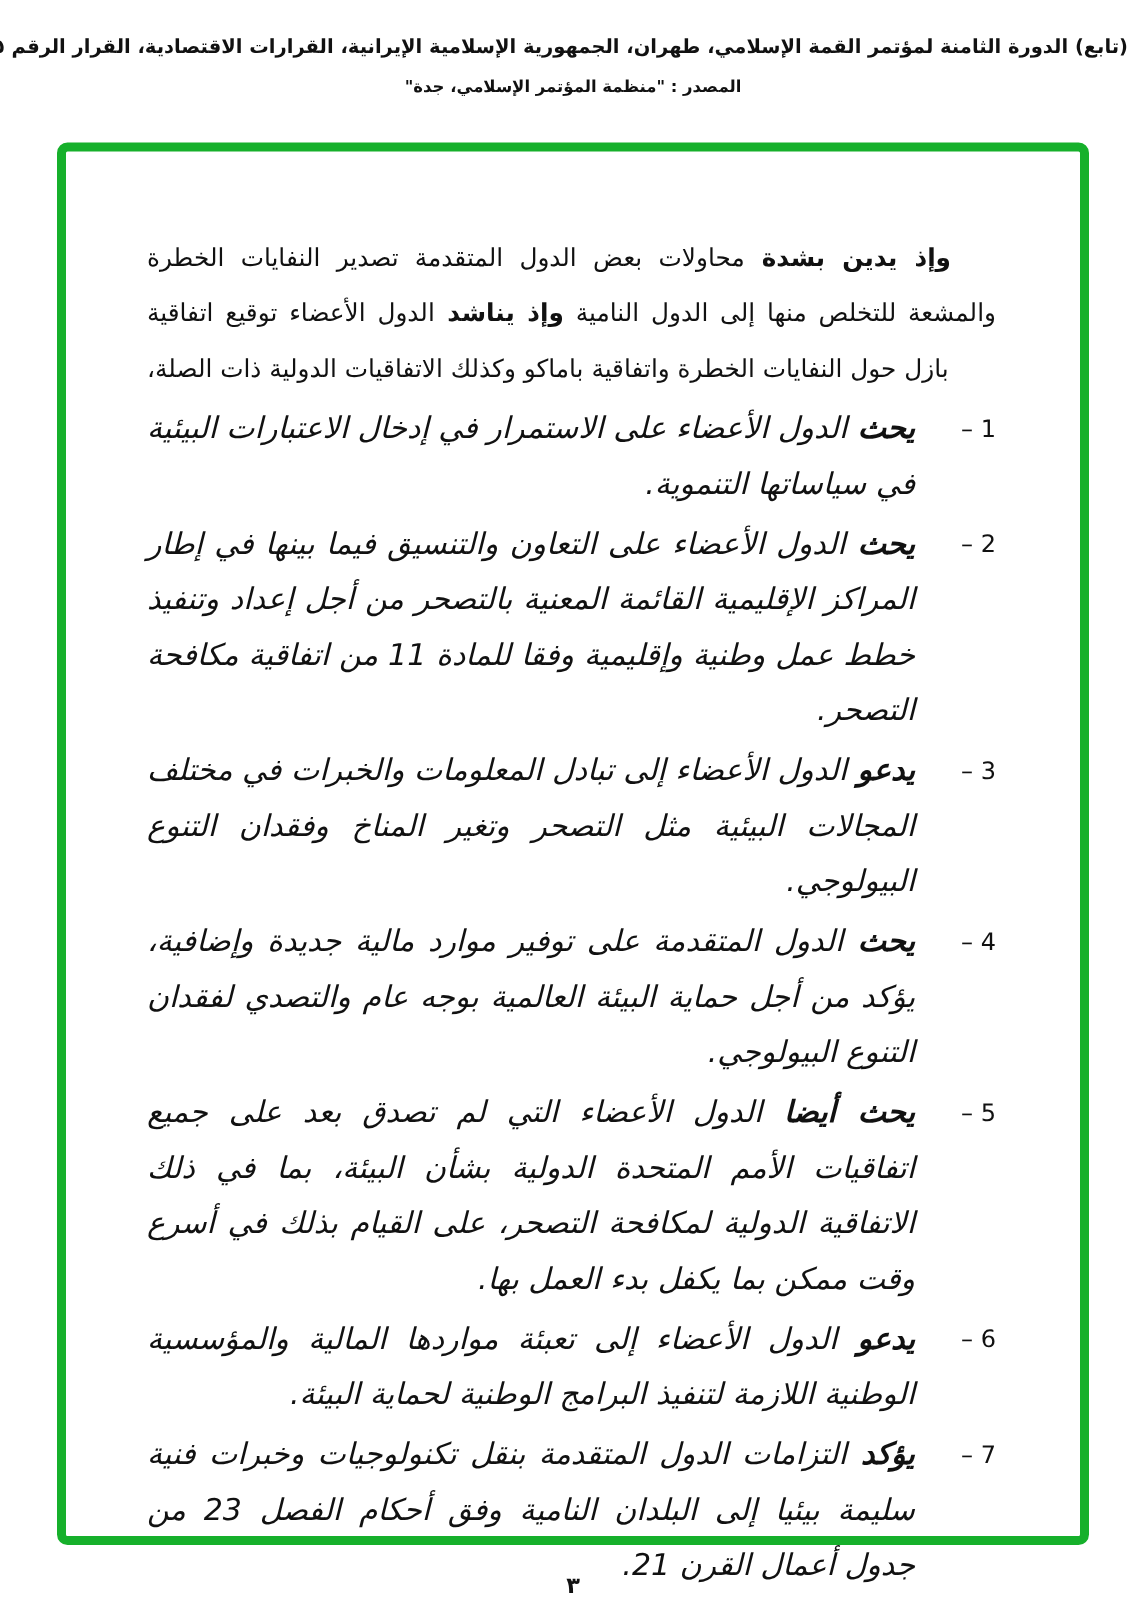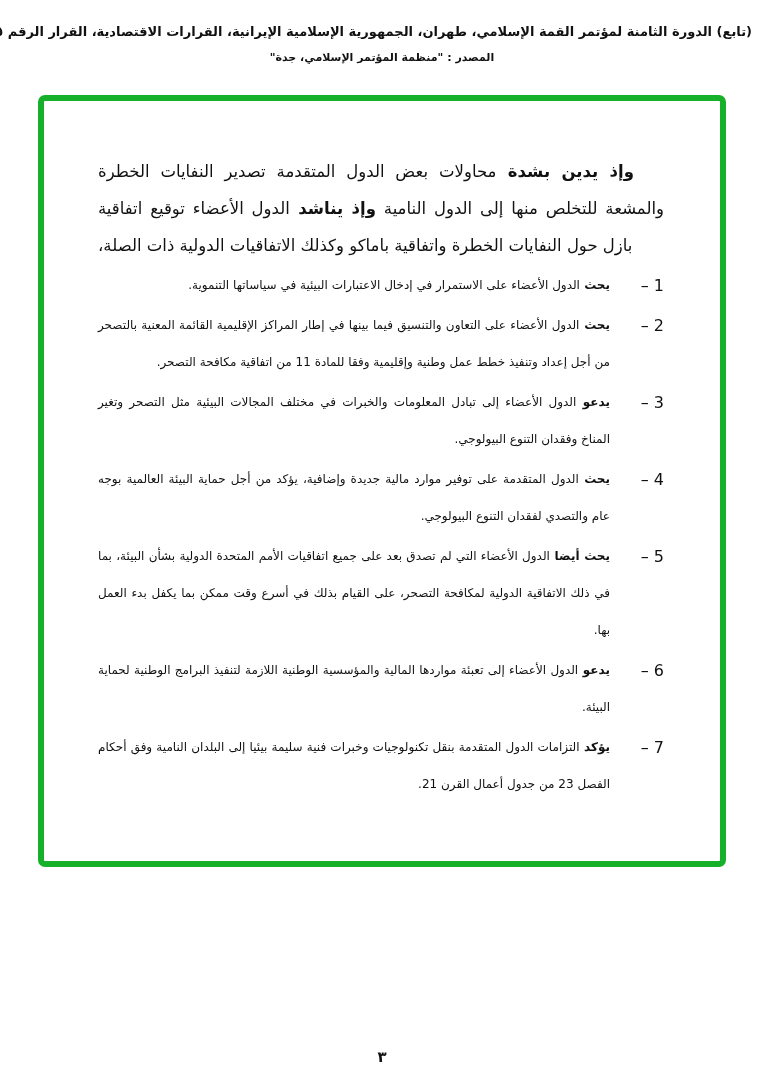--- a/index.html
+++ b/index.html
@@ -28,21 +28,21 @@
   }
   .doc-header .line2 {
     font-size: 11px;
     margin-top: 9px;
   }
   .frame {
     position: absolute;
     left: 38px;
     top: 95px;
     width: 688px;
-    height: 772px;
+    height: 935px;
     box-sizing: border-box;
     border: 6px solid #16b02b;
     border-radius: 7px;
     padding: 52px 56px 0 54px;
   }
   .para {
     margin: 0 0 3px 0;
     font-size: 16.5px;
     line-height: 37px;
     text-align: justify;
@@ -61,24 +61,25 @@
   .item-marker {
     flex: 0 0 38px;
     margin-left: 16px;
     font-size: 16px;
     line-height: 37px;
     text-align: right;
     white-space: nowrap;
   }
   .item-text {
     flex: 1;
-    font-size: 12px;
+    font-size: 20px;
     line-height: 37px;
     text-align: justify;
     text-justify: inter-word;
+    font-style: italic;
   }
   .page-number {
     position: absolute;
     bottom: 16px;
     left: 0;
     right: 0;
     text-align: center;
     font-size: 15px;
     font-weight: bold;
   }

